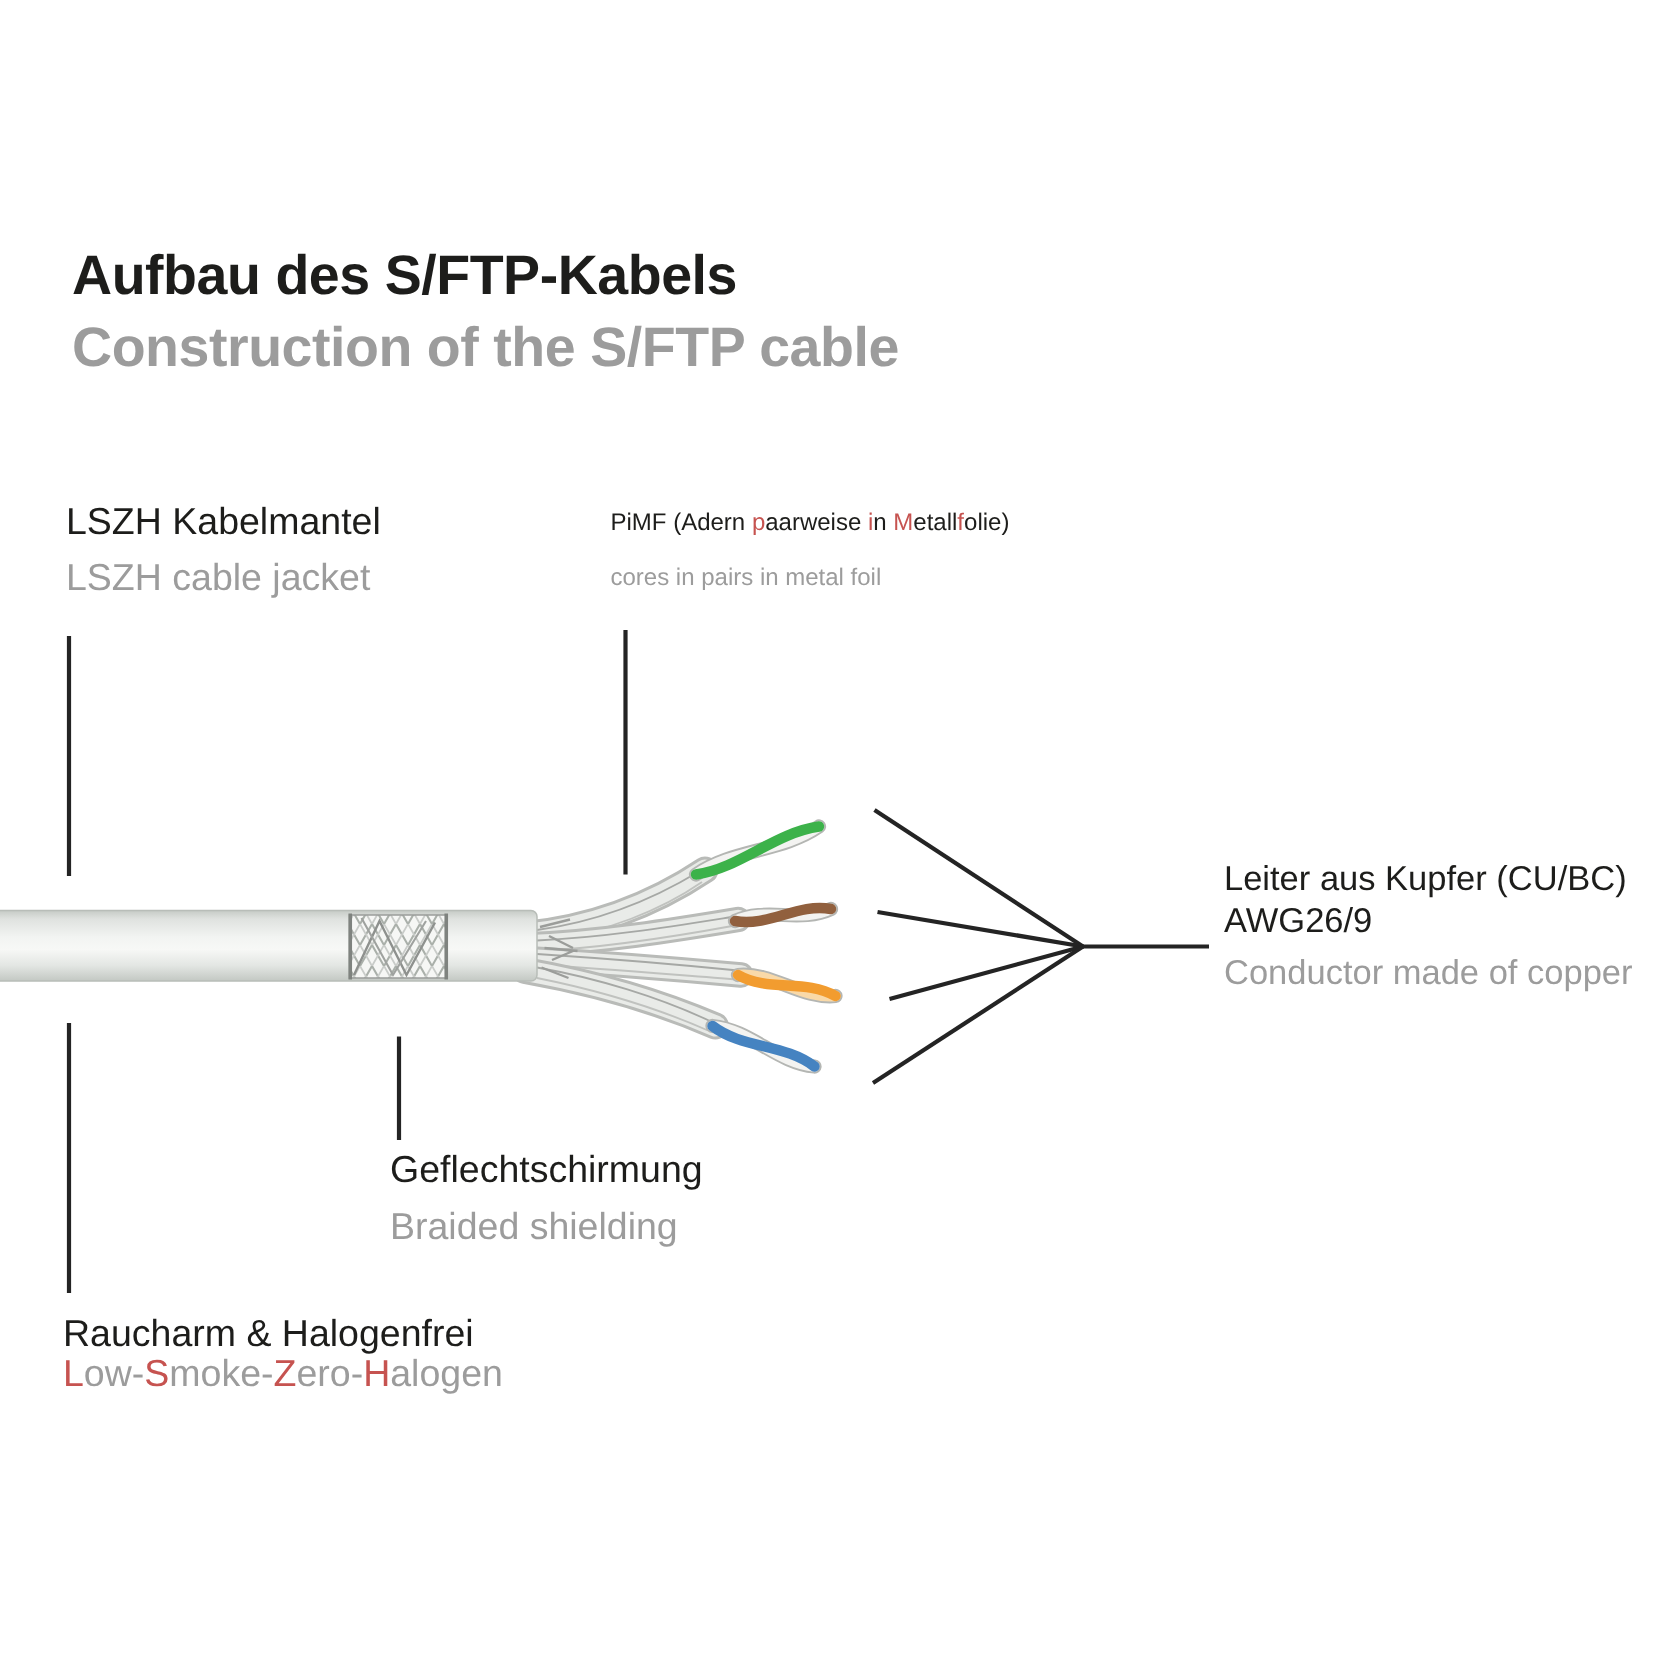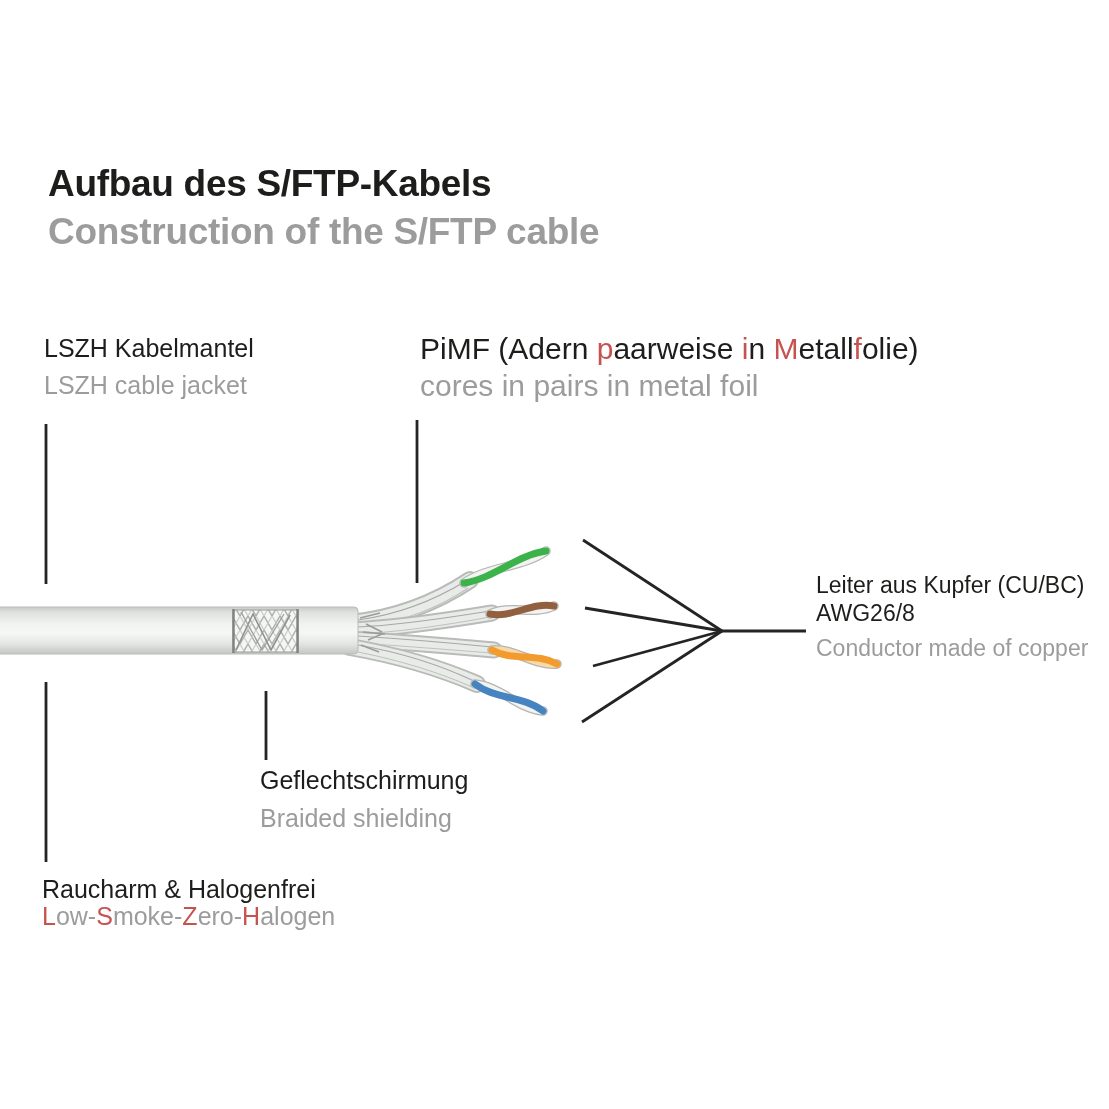--- a/index.html
+++ b/index.html
@@ -12,21 +12,21 @@
   }
   #cable-svg{position:absolute;left:0;top:0;width:1109px;height:1109px;}
   .ann{position:absolute;white-space:nowrap;}
   .de{color:var(--text-dark);}
   .en{color:var(--text-gray);}
   .seg-dark{color:var(--text-dark);}
   .seg-gray{color:var(--text-gray);}
   .seg-red{color:var(--accent-red);}
   .title{left:48px;top:160px;font-size:37px;font-weight:bold;line-height:48px;letter-spacing:-0.3px;}
   .ann-jacket{left:44px;top:330px;font-size:25px;line-height:37px;}
-  .ann-pimf{left:420px;top:330px;font-size:30px;line-height:37px;}
+  .ann-pimf{left:407px;top:330px;font-size:16px;line-height:37px;}
   .ann-conductor{left:816px;top:571px;font-size:23px;line-height:28px;}
   .ann-conductor .en{margin-top:7px;}
   .ann-braid{left:260px;top:761px;font-size:25px;line-height:38px;}
   .ann-lowsmoke{left:42px;top:876px;font-size:25px;line-height:27px;}
 </style>
 </head>
 <body>
 
 <div id="stage">
 
@@ -134,21 +134,21 @@
     <div class="en">LSZH cable jacket</div>
   </div>
 
   <div class="ann ann-pimf">
     <div class="de"><span class="seg-dark">PiMF (Adern </span><span class="seg-red">p</span><span class="seg-dark">aarweise </span><span class="seg-red">i</span><span class="seg-dark">n </span><span class="seg-red">M</span><span class="seg-dark">etall</span><span class="seg-red">f</span><span class="seg-dark">olie)</span></div>
     <div class="en">cores in pairs in metal foil</div>
   </div>
 
   <div class="ann ann-conductor">
     <div class="de">Leiter aus Kupfer (CU/BC)</div>
-    <div class="de">AWG26/8</div>
+    <div class="de">AWG26/9</div>
     <div class="en">Conductor made of copper</div>
   </div>
 
   <div class="ann ann-lowsmoke">
     <div class="de">Raucharm &amp; Halogenfrei</div>
     <div><span class="seg-red">L</span><span class="seg-gray">ow-</span><span class="seg-red">S</span><span class="seg-gray">moke-</span><span class="seg-red">Z</span><span class="seg-gray">ero-</span><span class="seg-red">H</span><span class="seg-gray">alogen</span></div>
   </div>
 
   <div class="ann ann-braid">
     <div class="de">Geflechtschirmung</div>

